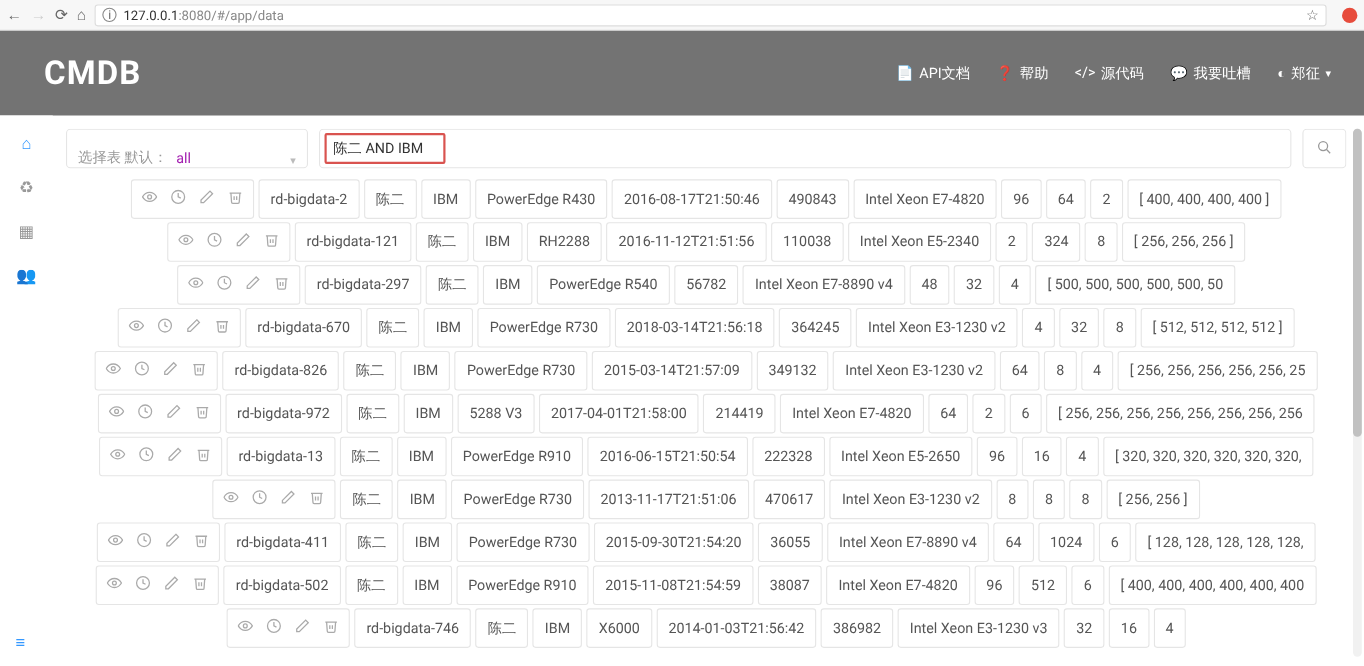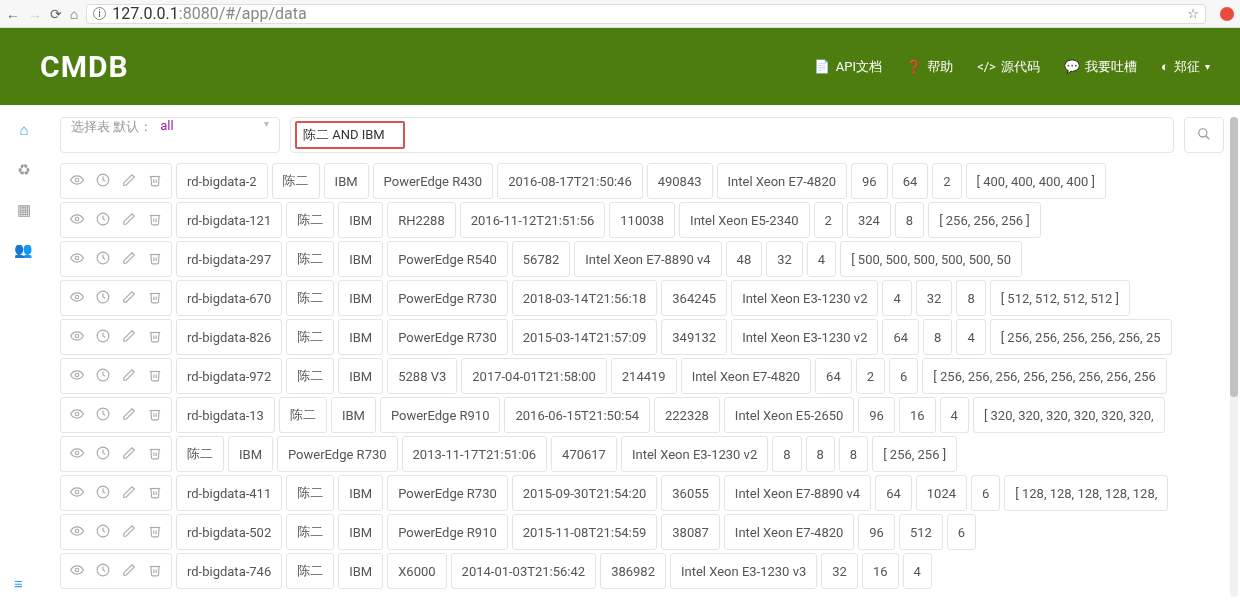--- a/index.html
+++ b/index.html
@@ -4,52 +4,52 @@
 <style>
 * { margin: 0; padding: 0; box-sizing: border-box; font-family: -apple-system, BlinkMacSystemFont, "Segoe UI", Roboto, "Helvetica Neue", Arial, sans-serif; }
 body { background: #fff; color: #333; overflow: hidden; width: 1240px; height: 605px; }
 
 
 .browser-bar { height: 28px; background: #f7f7f7; border-bottom: 1px solid #ddd; display: flex; align-items: center; padding: 0 6px; gap: 8px; font-size: 13px; color: #555; }
 .browser-bar .nav-icons { display: flex; gap: 8px; color: #666; }
 .browser-bar .nav-icons span { cursor: pointer; font-size: 14px; }
 .browser-bar .url-bar { flex: 1; display: flex; align-items: center; background: #fff; border: 1px solid #ddd; border-radius: 3px; height: 20px; padding: 0 6px; gap: 6px; }
 .browser-bar .url-bar .info-icon { font-size: 11px; color: #666; border: 1px solid #888; border-radius: 50%; width: 13px; height: 13px; display: inline-flex; align-items: center; justify-content: center; }
-.browser-bar .url-bar .url-text { font-size: 16px; color: #888; }
+.browser-bar .url-bar .url-text { font-size: 12px; color: #888; }
 .browser-bar .url-bar .url-text .host { color: #333; }
 .browser-bar .star { margin-left: auto; color: #666; }
 .browser-bar .ext-icon { width: 14px; height: 14px; background: #e74c3c; border-radius: 50%; margin-left: 6px; }
 
 
-.app-header { height: 77px; background: #4d7c0f; color: #fff; display: flex; align-items: center; padding: 0 30px 0 40px; }
+.app-header { height: 77px; background: #737373; color: #fff; display: flex; align-items: center; padding: 0 30px 0 40px; }
 .app-header .logo { font-size: 30px; font-weight: 700; letter-spacing: 1px; }
 .app-header .header-menu { margin-left: auto; display: flex; gap: 24px; font-size: 13px; align-items: center; }
 .app-header .header-menu .menu-item { display: flex; align-items: center; gap: 5px; cursor: pointer; }
 .app-header .header-menu .caret { font-size: 10px; }
 
 
 .layout { display: flex; height: calc(605px - 28px - 77px); }
 .sidebar { width: 48px; background: #fff; padding-top: 16px; display: flex; flex-direction: column; align-items: center; gap: 22px; color: #888; font-size: 15px; }
 .sidebar .side-icon { cursor: pointer; color: #999; }
 .sidebar .side-icon.active { color: #3498ff; }
 .sidebar-bottom { position: absolute; bottom: 12px; left: 14px; color: #3498ff; font-size: 15px; }
 
 .content { flex: 1; padding: 12px; position: relative; overflow: hidden; }
 .scroll-wrap { position: absolute; top: 12px; left: 12px; right: 16px; bottom: 8px; overflow: auto; }
 
 
 .query-bar { display: flex; gap: 10px; margin-bottom: 10px; }
-.select-box { border: 1px solid #e5e5e5; border-radius: 4px; padding: 0 10px; height: 36px; display: flex; align-items: flex-start; gap: 8px; color: #999; font-size: 13px; min-width: 220px; }
+.select-box { border: 1px solid #e5e5e5; border-radius: 4px; padding: 0 10px; height: 36px; display: flex; align-items: flex-end; gap: 8px; color: #999; font-size: 13px; min-width: 220px; }
 .select-box .caret { margin-left: auto; color: #bbb; font-size: 10px; }
 .query-input-wrap { flex: 1; border: 1px solid #e5e5e5; border-radius: 4px; display: flex; align-items: center; height: 36px; }
 .query-input { border: 2px solid #d9534f; border-radius: 2px; height: 28px; margin-left: 4px; padding: 0 6px; font-size: 13px; color: #333; width: 110px; background: #fff; display: flex; align-items: center; }
 .search-btn { border: 1px solid #e5e5e5; border-radius: 4px; width: 40px; height: 36px; display: flex; align-items: center; justify-content: center; color: #999; cursor: pointer; }
 
 
-.data-rows { display: flex; flex-direction: column; gap: 3px; }
+.data-rows { display: flex; flex-direction: column; gap: 3px; align-items: center; }
 .row { display: flex; gap: 4px; height: 36px; align-items: stretch; }
 .cell { border: 1px solid #e5e5e5; border-radius: 3px; padding: 0 10px; display: flex; align-items: center; font-size: 13px; color: #555; white-space: nowrap; background: #fff; }
 .action-cell { border: 1px solid #e5e5e5; border-radius: 3px; display: flex; align-items: center; justify-content: center; gap: 12px; color: #aaa; font-size: 13px; width: 112px; flex-shrink: 0; }
 .action-cell span { cursor: pointer; }
 
 
 .content ::-webkit-scrollbar { height: 8px; width: 8px; }
 .content ::-webkit-scrollbar-thumb { background: #c1c1c1; border-radius: 4px; }
 .content ::-webkit-scrollbar-track { background: #f1f1f1; }
 .vscroll { position: absolute; right: 2px; top: 12px; bottom: 8px; width: 8px; background: #f1f1f1; border-radius: 4px; }
@@ -433,20 +433,21 @@
             <div class="cell">rd-bigdata-502</div>
             <div class="cell">陈二</div>
             <div class="cell">IBM</div>
             <div class="cell">PowerEdge R910</div>
             <div class="cell">2015-11-08T21:54:59</div>
             <div class="cell">38087</div>
             <div class="cell">Intel Xeon E7-4820</div>
             <div class="cell">96</div>
             <div class="cell">512</div>
             <div class="cell">6</div>
+            <div class="cell">[ 400, 400, 400, 400, 400, 400</div>
           </div>
           <div class="row">
             <div class="action-cell">
               <span><svg width="14" height="14" viewBox="0 0 24 24" fill="none" stroke="currentColor" stroke-width="2">
                   <path d="M1 12s4-7 11-7 11 7 11 7-4 7-11 7S1 12 1 12z"></path>
                   <circle cx="12" cy="12" r="3"></circle>
                 </svg></span>
               <span><svg width="14" height="14" viewBox="0 0 24 24" fill="none" stroke="currentColor" stroke-width="2">
                   <circle cx="12" cy="12" r="10"></circle>
                   <polyline points="12 6 12 12 16 14"></polyline>

